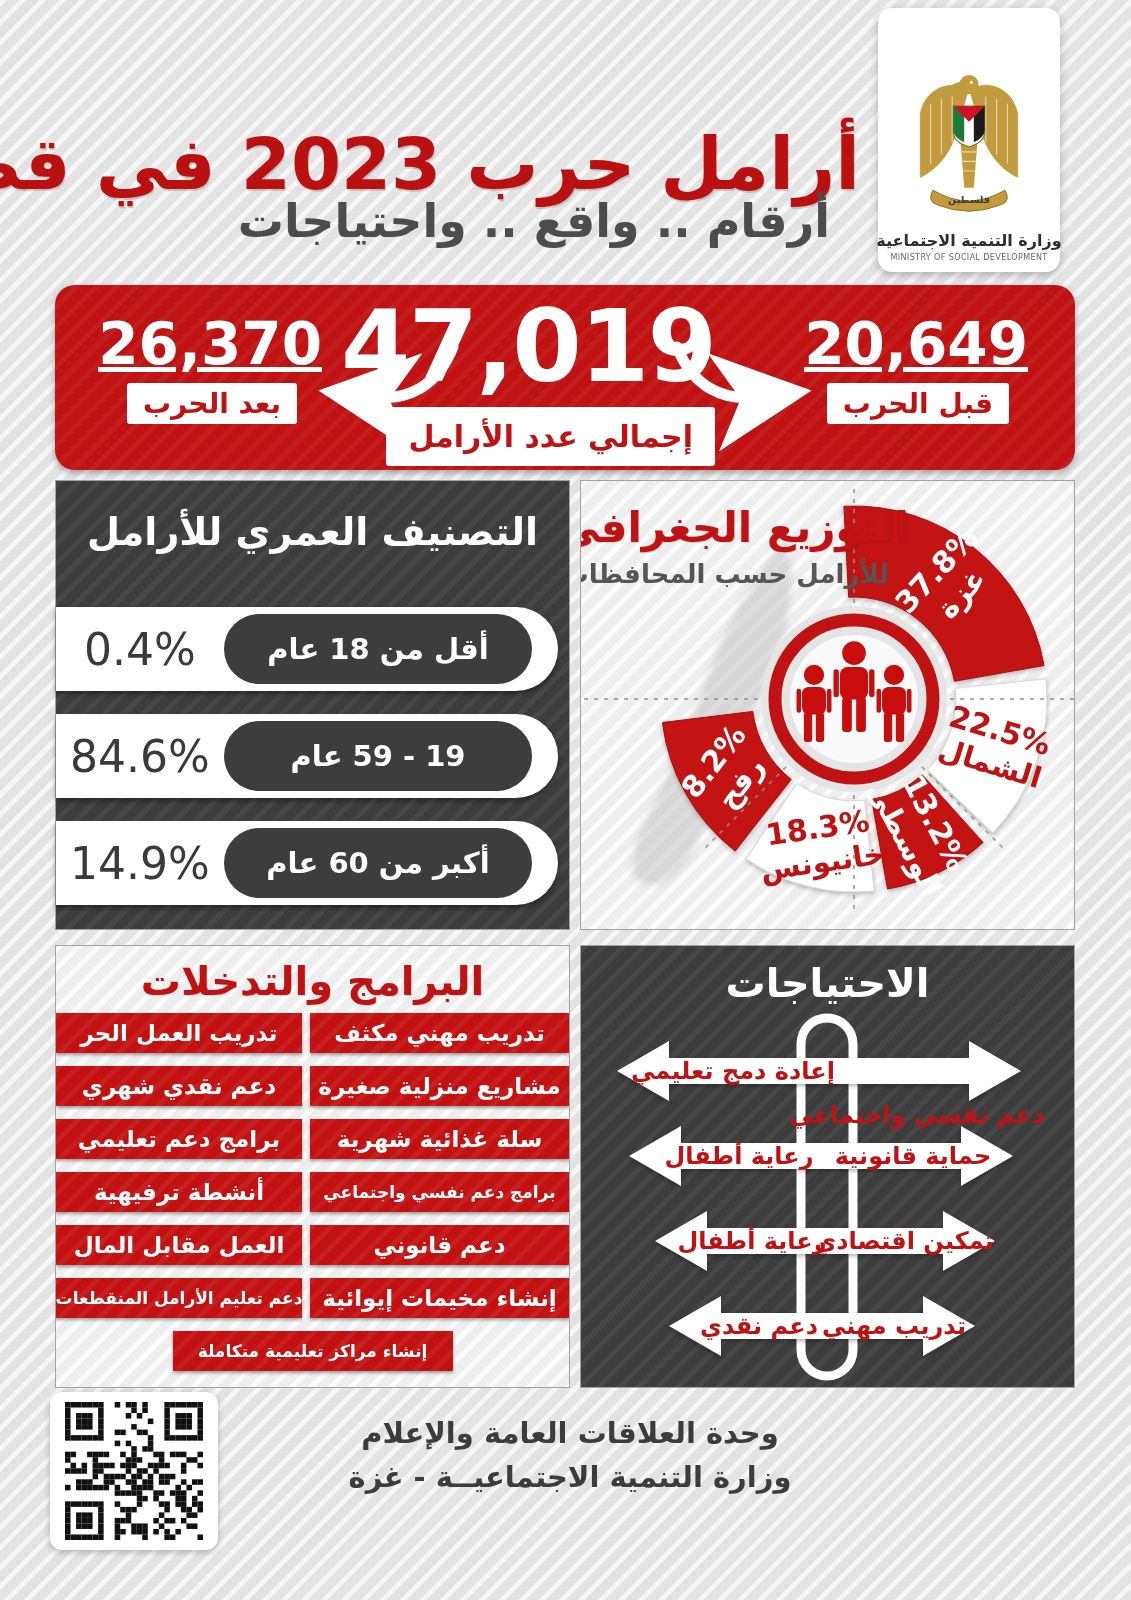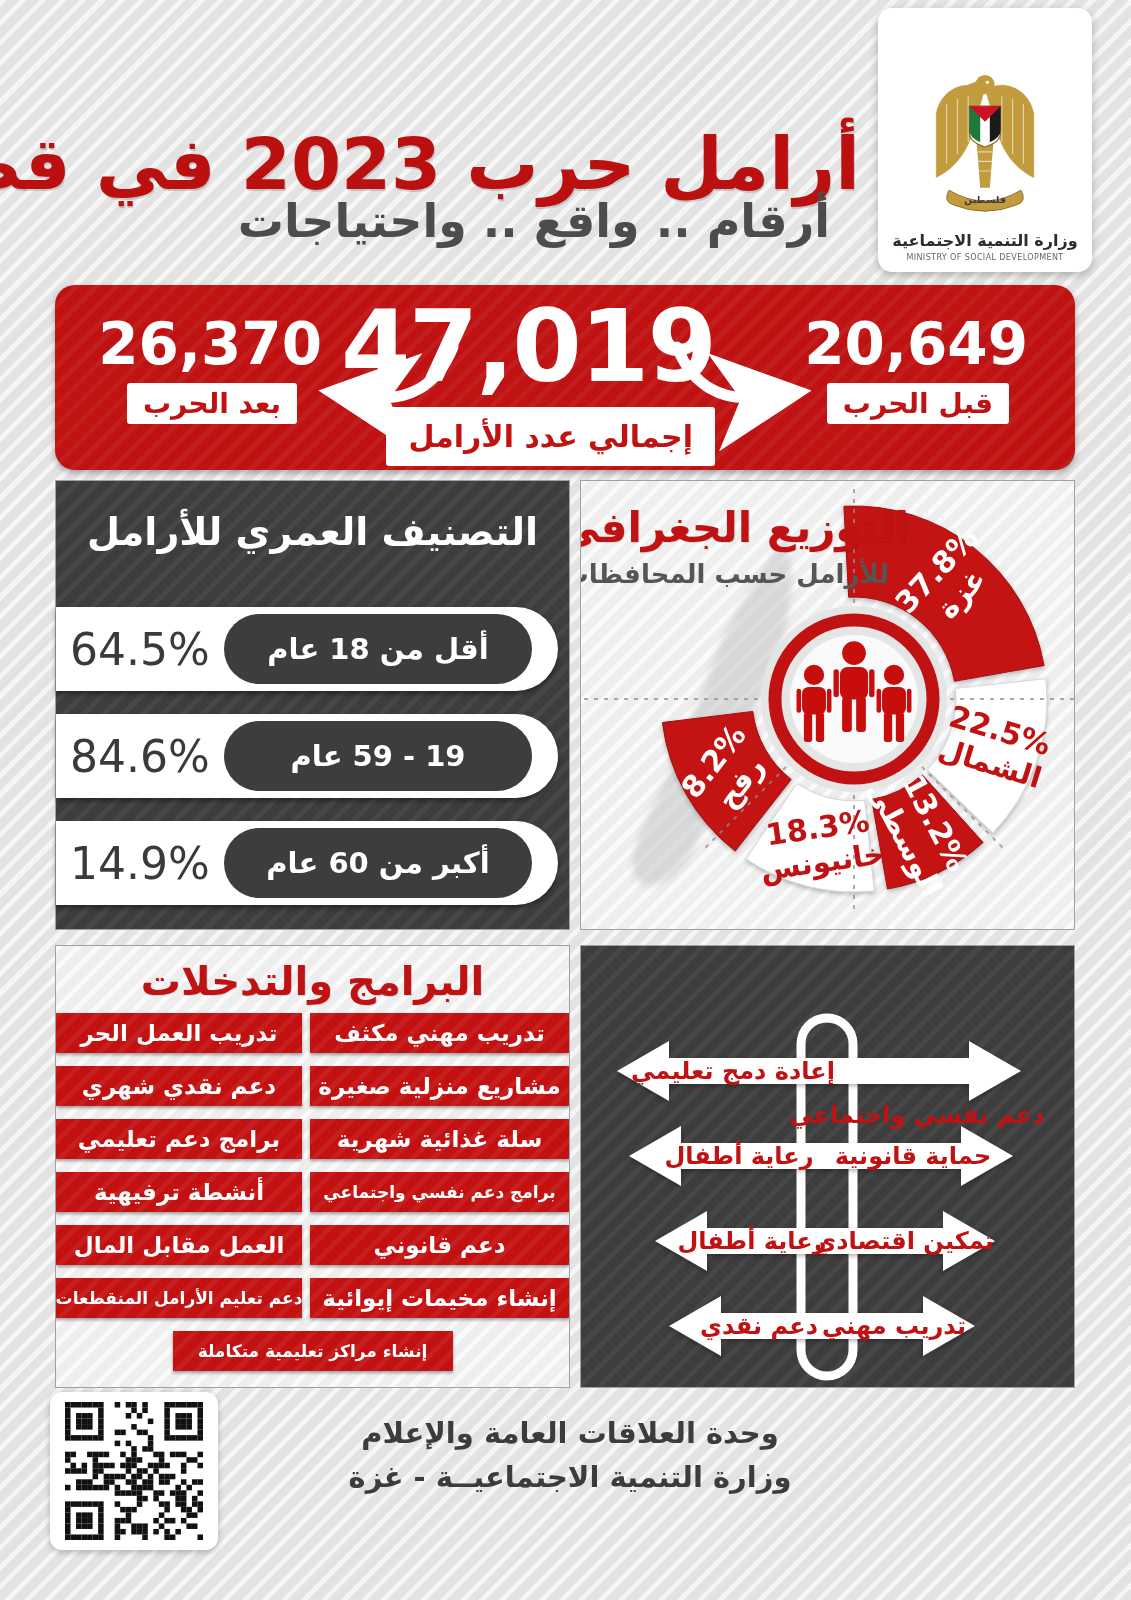--- a/index.html
+++ b/index.html
@@ -9,21 +9,21 @@
     background:#e4e3e3;
   }
   .stripes-bg{
     position:absolute;inset:0;
     background:repeating-linear-gradient(135deg,rgba(255,255,255,.65) 0 5px,rgba(255,255,255,0) 5px 14px);
   }
   .poster{position:absolute;inset:0;}
 
   
   .logo-card{
-    position:absolute;left:878px;top:8px;width:214px;height:264px;
+    position:absolute;left:878px;top:8px;width:182px;height:264px;
     background:#fff;border-radius:14px;box-shadow:0 3px 8px rgba(0,0,0,.25);
     display:flex;flex-direction:column;align-items:center;justify-content:flex-end;
     padding-bottom:10px;box-sizing:border-box;
   }
   .logo-ar{font-size:16px;font-weight:bold;color:#2c2c2c;margin-top:4px;white-space:nowrap;}
   .logo-en{font-size:8px;color:#666;letter-spacing:.4px;margin-top:3px;white-space:nowrap;}
   .main-title{
     position:absolute;top:74px;right:271px;left:40px;
     font-size:72px;font-weight:bold;color:#bb1010;text-align:left;
     white-space:nowrap;direction:rtl;text-align:right;
@@ -45,21 +45,21 @@
   .stat .num{color:#fff;font-weight:bold;line-height:1;}
   .stat .tag{
     display:inline-block;background:#fff;color:#c01212;font-weight:bold;
     padding:4px 16px;border-radius:3px;margin-top:10px;white-space:nowrap;
   }
   .stat-center{left:360px;top:12px;width:300px;}
   .stat-center .num{font-size:100px;letter-spacing:-2px;}
   .stat-center .tag{font-size:30px;padding:12px 22px;}
   .stat-left{left:47px;top:30px;width:220px;}
   .stat-right{left:753px;top:30px;width:220px;}
-  .stat-left .num,.stat-right .num{font-size:58px;}
+  .stat-left .num,.stat-right .num{font-size:58px;text-decoration:underline;}
   .stat-left .tag,.stat-right .tag{font-size:28px;}
   .banner-arrows{position:absolute;inset:0;z-index:1;}
 
   
   .panel{position:absolute;box-sizing:border-box;border:1px solid #a2a1a1;}
   .panel-dark{
     background:#3e3d3d;
     background-image:repeating-linear-gradient(135deg,rgba(255,255,255,.05) 0 5px,rgba(255,255,255,0) 5px 14px);
   }
   .panel-light{
@@ -211,21 +211,21 @@
     </div>
     <div class="stat stat-right">
       <div class="num">20,649</div>
       <div class="tag">قبل الحرب</div>
     </div>
   </section>
 
   <section class="panel panel-dark age-panel">
     <div class="age-title">التصنيف العمري للأرامل</div>
     <div class="age-row age-row-0">
-      <span class="pct">64.5%</span>
+      <span class="pct">0.4%</span>
       <span class="pill">أقل من 18 عام</span>
     </div>
     <div class="age-row age-row-1">
       <span class="pct">84.6%</span>
       <span class="pill">19 - 59 عام</span>
     </div>
     <div class="age-row age-row-2">
       <span class="pct">14.9%</span>
       <span class="pill">أكبر من 60 عام</span>
     </div>
@@ -340,20 +340,21 @@
           <div class="prog-item r">إنشاء مخيمات إيوائية</div>
           <div class="prog-item l small">دعم تعليم الأرامل المنقطعات</div>
         </div>
         <div class="prog-row">
           <div class="prog-item prog-full small">إنشاء مراكز تعليمية متكاملة</div>
         </div>
       </div>
   </section>
 
   <section class="panel panel-dark needs-panel">
+    <div class="needs-title">الاحتياجات</div>
     <svg class="needs-svg" id="needs-svg" width="495" height="443" viewBox="0 0 495 443">
       <rect x="222" y="72" width="52" height="358" rx="26" fill="none" stroke="#fff" stroke-width="9"></rect>
       <g id="needs-arrows">
           <polygon points="38,125 90,95 90,112 390,112 390,95 442,125 390,155 390,138 90,138 90,155" fill="#fff" style="filter: drop-shadow(rgba(0, 0, 0, 0.3) 0px 2px 2px);"></polygon>
           <polygon points="50,210 102,180 102,197 382,197 382,180 434,210 382,240 382,223 102,223 102,240" fill="#fff" style="filter: drop-shadow(rgba(0, 0, 0, 0.3) 0px 2px 2px);"></polygon>
           <polygon points="76,295 128,265 128,282 364,282 364,265 416,295 364,325 364,308 128,308 128,325" fill="#fff" style="filter: drop-shadow(rgba(0, 0, 0, 0.3) 0px 2px 2px);"></polygon>
           <polygon points="90,380 142,350 142,367 344,367 344,350 396,380 344,410 344,393 142,393 142,410" fill="#fff" style="filter: drop-shadow(rgba(0, 0, 0, 0.3) 0px 2px 2px);"></polygon>
         </g>
     </svg>
     <div id="needs-labels">

